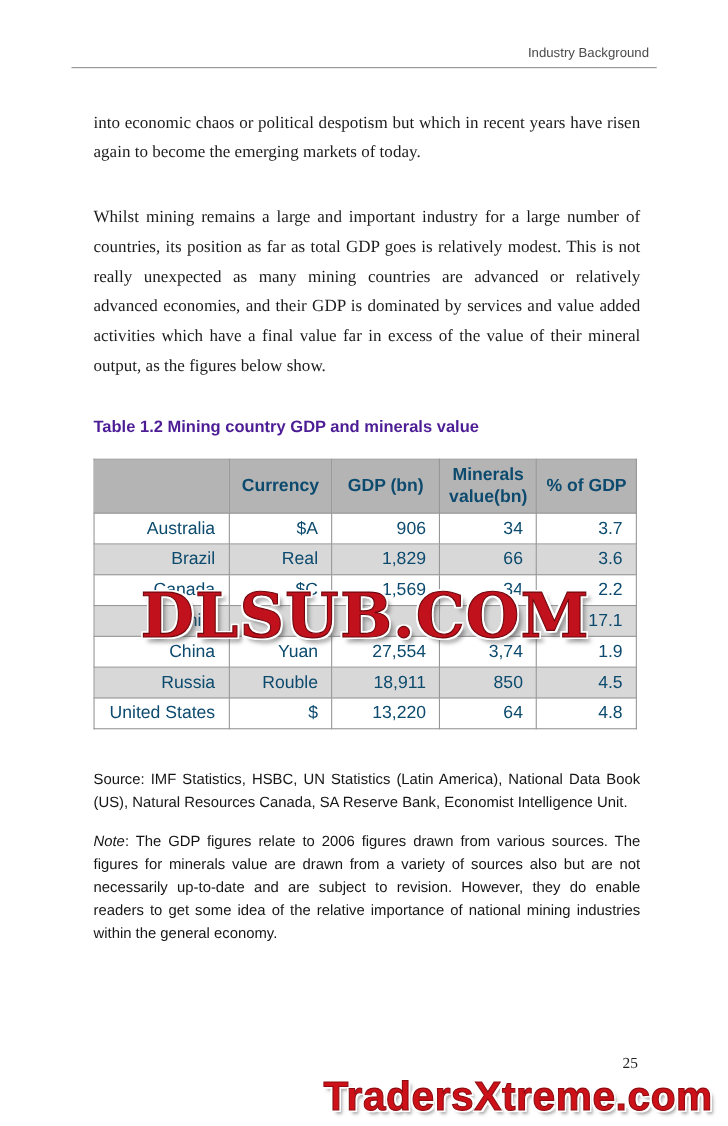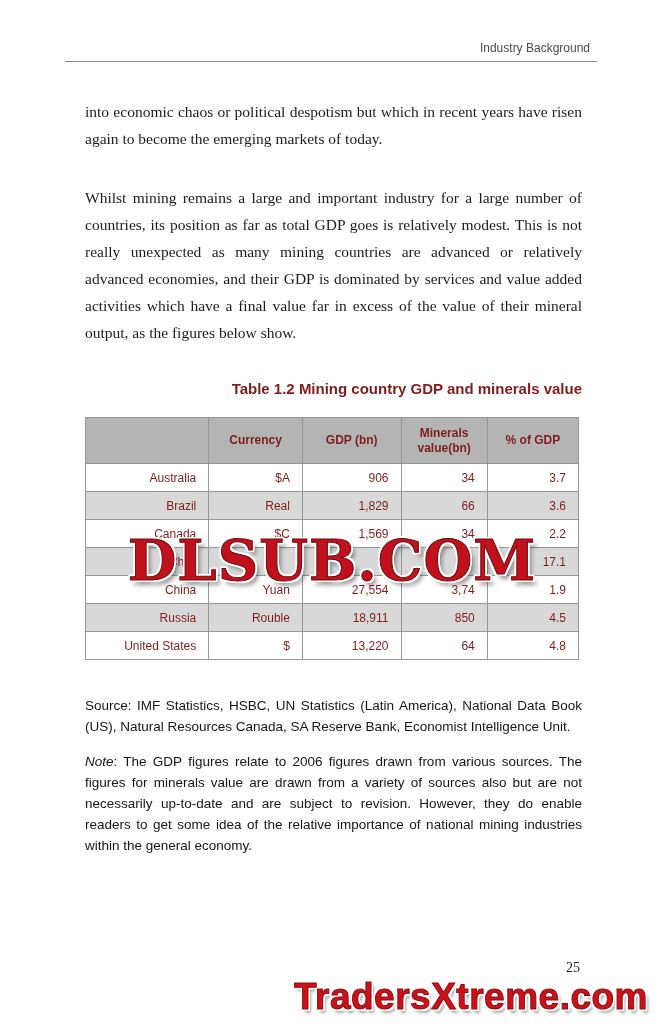--- a/index.html
+++ b/index.html
@@ -56,36 +56,35 @@
     text-align: justify;
     margin-top: 36px;
   }
   .body-para + .body-para { margin-top: 32px; }
 
   .table-title {
     margin-top: 34px;
     font-family: "Liberation Sans", sans-serif;
     font-weight: bold;
     font-size: 15px;
-    color: #7f1d1d;
-    text-align: right;
+    color: #4c1d95;
   }
 
   
   .table-wrap {
     position: relative;
     margin-top: 20px;
     width: 494px;
   }
   table.gdp {
     width: 100%;
     border-collapse: collapse;
     font-family: "Liberation Sans", sans-serif;
-    font-size: 12px;
-    color: #7f1d1d;
+    font-size: 16px;
+    color: #0c4a6e;
   }
   table.gdp th, table.gdp td {
     border: 1px solid #979797;
   }
   table.gdp thead th {
     background: #b4b4b4;
     font-weight: bold;
     text-align: center;
     height: 46px;
     padding: 4px 8px;

